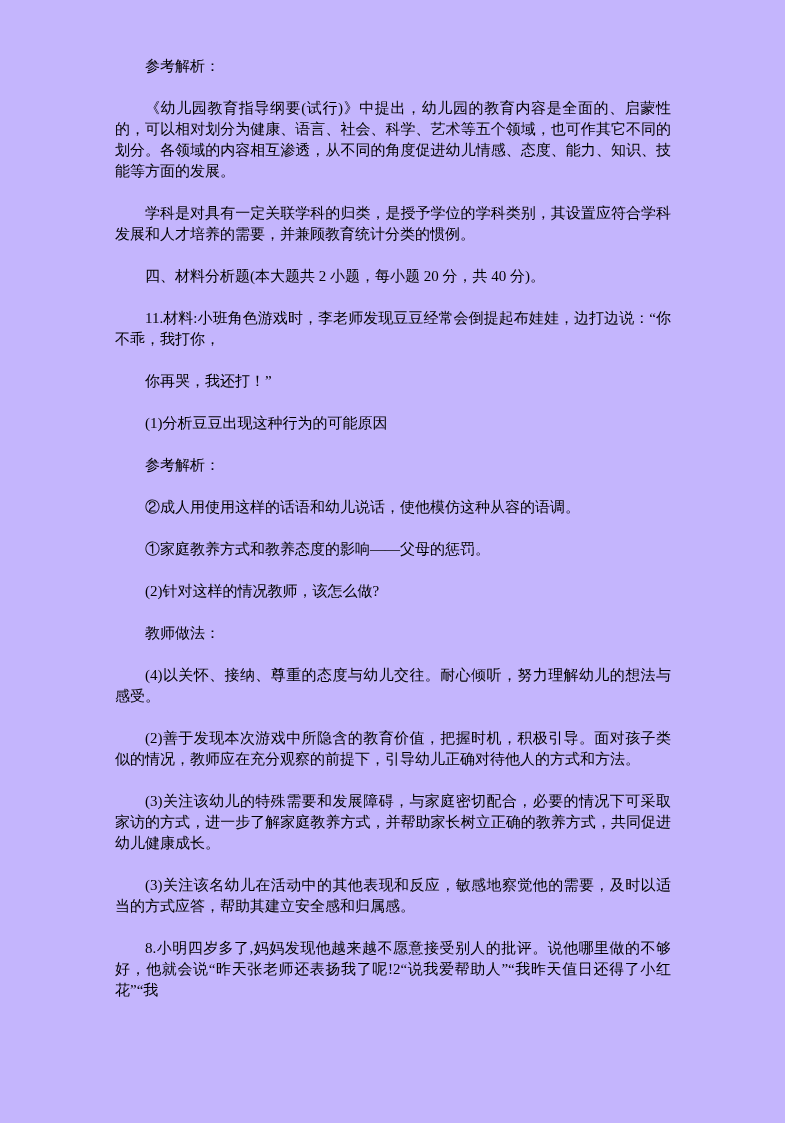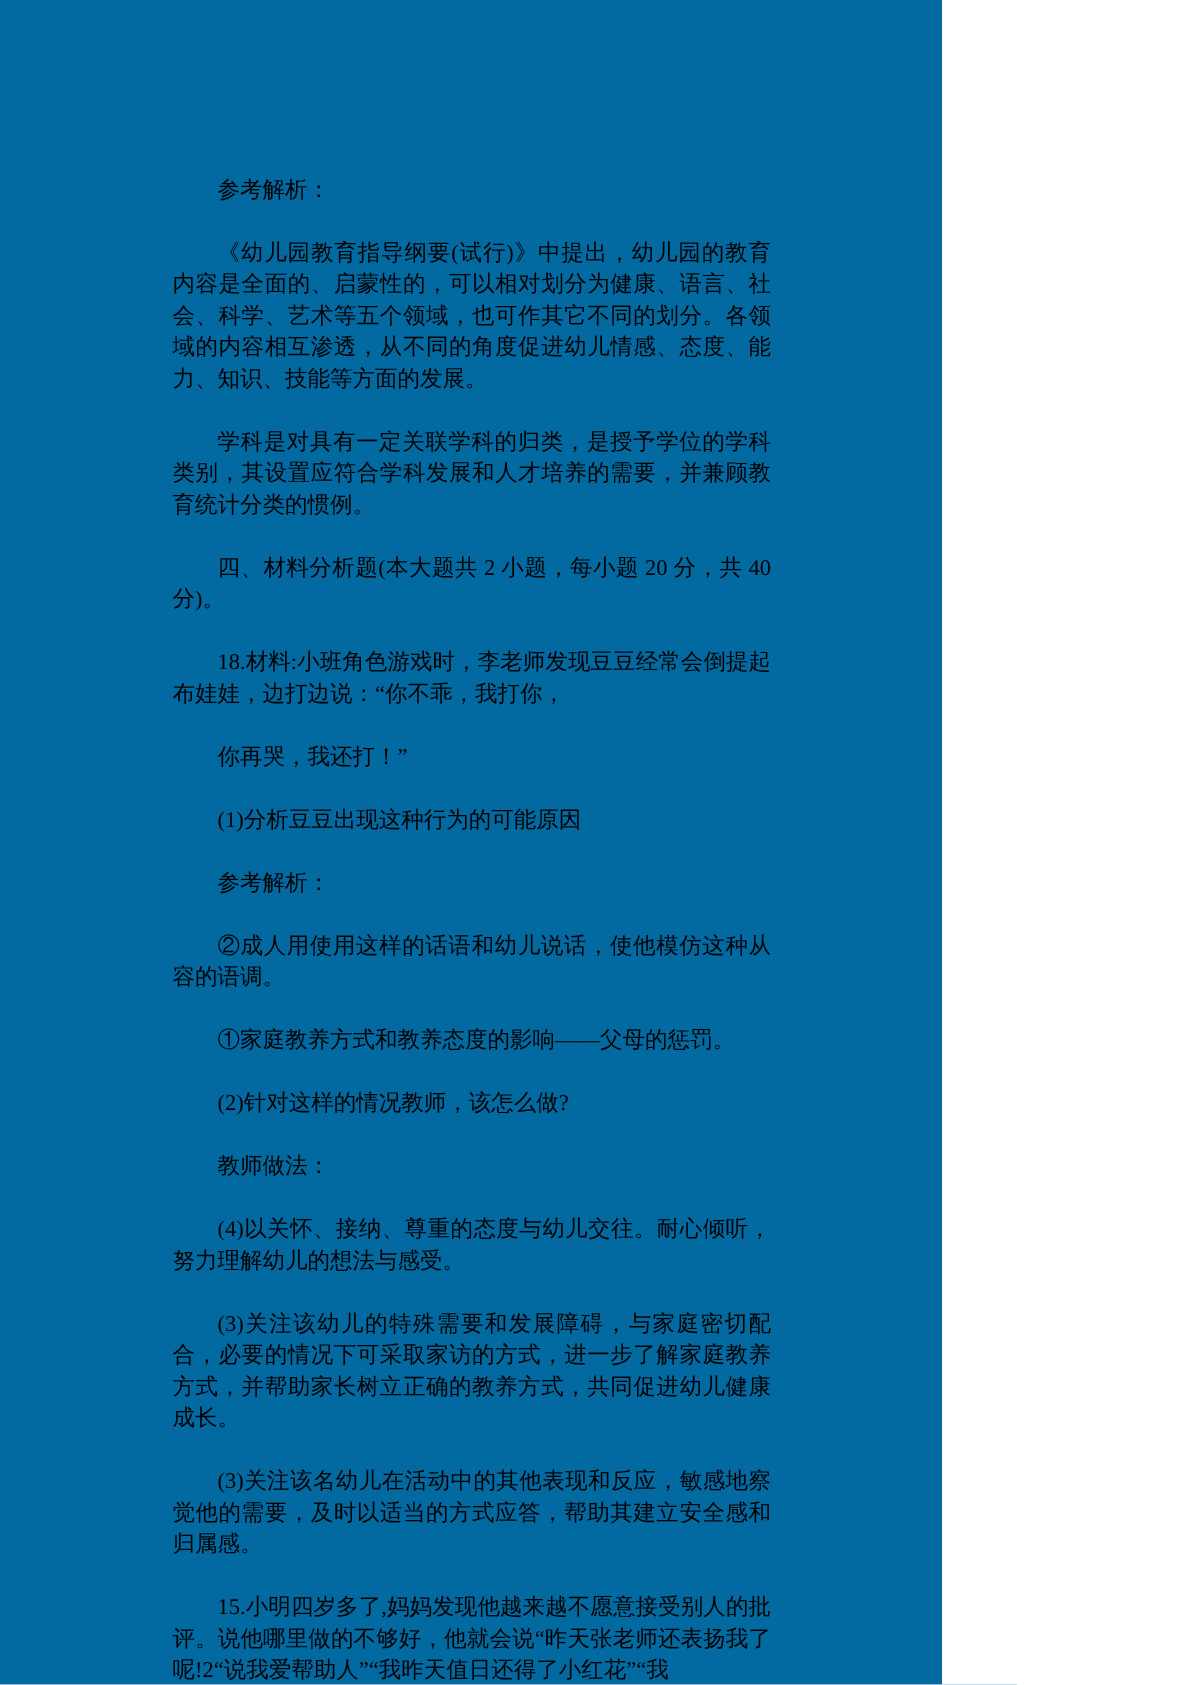--- a/index.html
+++ b/index.html
@@ -6,24 +6,24 @@
   html, body {
     width: 794px;
     background: #ffffff;
   }
   body {
     height: 1123px;
     overflow: hidden;
     font-family: "Liberation Serif", "DejaVu Serif", serif;
   }
   .page {
-    width: 628px;
+    width: 785px;
     height: 1123px;
-    background: #0369a1;
-    padding: 117px 114px 0 115px;
+    background: #c4b5fd;
+    padding: 56px 114px 0 115px;
   }
   .para {
     font-size: 15px;
     line-height: 21px;
     color: #000000;
     text-align: justify;
     text-indent: 2em;
     word-break: break-all;
     margin-bottom: 21px;
     font-weight: 400;
@@ -32,25 +32,26 @@
   }
 </style>
 </head>
 <body>
 
 <div class="page">
   <p class="para">参考解析：</p>
   <p class="para extra-gap">《幼儿园教育指导纲要(试行)》中提出，幼儿园的教育内容是全面的、启蒙性的，可以相对划分为健康、语言、社会、科学、艺术等五个领域，也可作其它不同的划分。各领域的内容相互渗透，从不同的角度促进幼儿情感、态度、能力、知识、技能等方面的发展。</p>
   <p class="para">学科是对具有一定关联学科的归类，是授予学位的学科类别，其设置应符合学科发展和人才培养的需要，并兼顾教育统计分类的惯例。</p>
   <p class="para">四、材料分析题(本大题共 2 小题，每小题 20 分，共 40 分)。</p>
-  <p class="para">18.材料:小班角色游戏时，李老师发现豆豆经常会倒提起布娃娃，边打边说：“你不乖，我打你，</p>
+  <p class="para">11.材料:小班角色游戏时，李老师发现豆豆经常会倒提起布娃娃，边打边说：“你不乖，我打你，</p>
   <p class="para">你再哭，我还打！”</p>
   <p class="para">(1)分析豆豆出现这种行为的可能原因</p>
   <p class="para">参考解析：</p>
   <p class="para">②成人用使用这样的话语和幼儿说话，使他模仿这种从容的语调。</p>
   <p class="para">①家庭教养方式和教养态度的影响——父母的惩罚。</p>
   <p class="para">(2)针对这样的情况教师，该怎么做?</p>
   <p class="para">教师做法：</p>
   <p class="para">(4)以关怀、接纳、尊重的态度与幼儿交往。耐心倾听，努力理解幼儿的想法与感受。</p>
+  <p class="para">(2)善于发现本次游戏中所隐含的教育价值，把握时机，积极引导。面对孩子类似的情况，教师应在充分观察的前提下，引导幼儿正确对待他人的方式和方法。</p>
   <p class="para">(3)关注该幼儿的特殊需要和发展障碍，与家庭密切配合，必要的情况下可采取家访的方式，进一步了解家庭教养方式，并帮助家长树立正确的教养方式，共同促进幼儿健康成长。</p>
   <p class="para">(3)关注该名幼儿在活动中的其他表现和反应，敏感地察觉他的需要，及时以适当的方式应答，帮助其建立安全感和归属感。</p>
-  <p class="para">15.小明四岁多了,妈妈发现他越来越不愿意接受别人的批评。说他哪里做的不够好，他就会说“昨天张老师还表扬我了呢!2“说我爱帮助人”“我昨天值日还得了小红花”“我</p>
+  <p class="para">8.小明四岁多了,妈妈发现他越来越不愿意接受别人的批评。说他哪里做的不够好，他就会说“昨天张老师还表扬我了呢!2“说我爱帮助人”“我昨天值日还得了小红花”“我</p>
 </div>
 
 </body></html>

